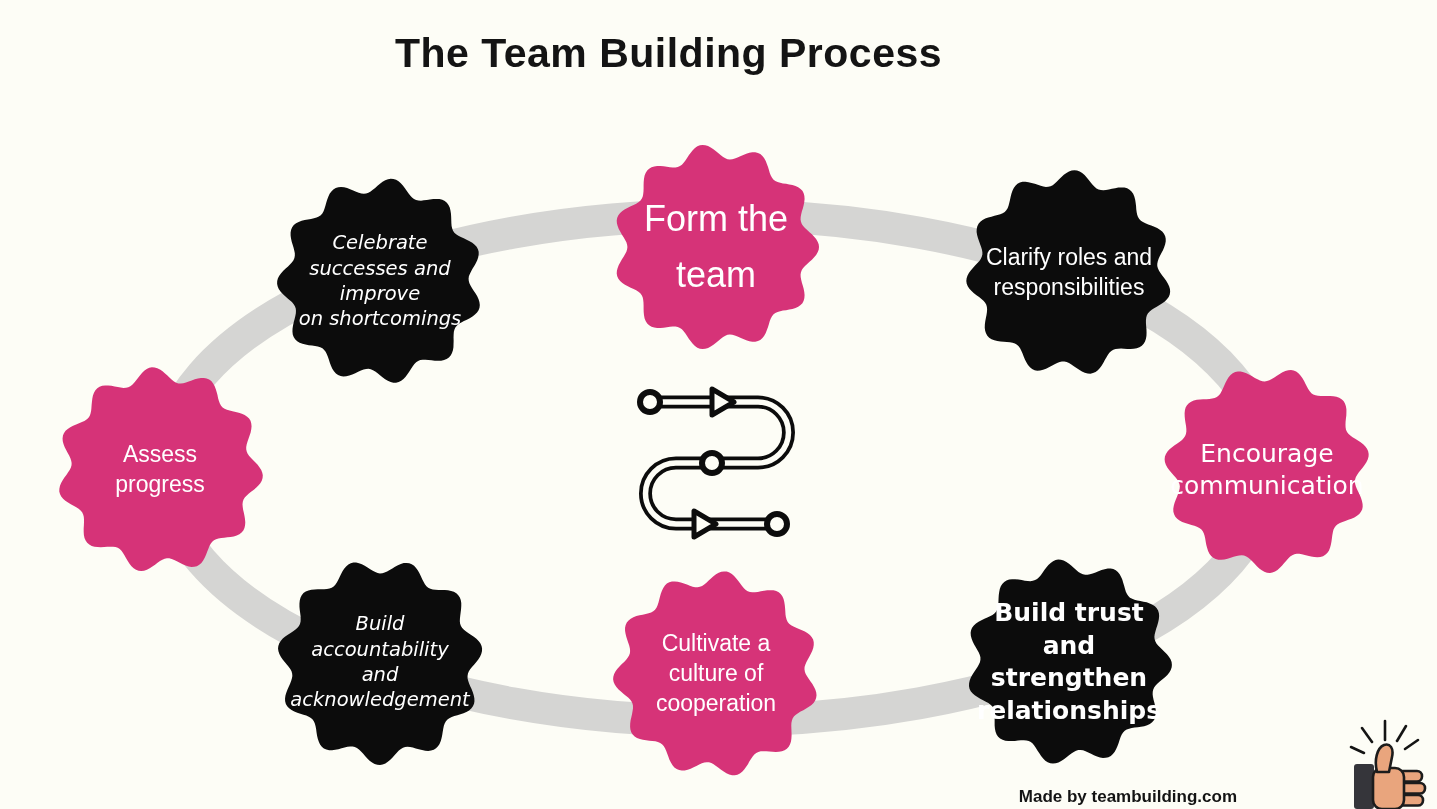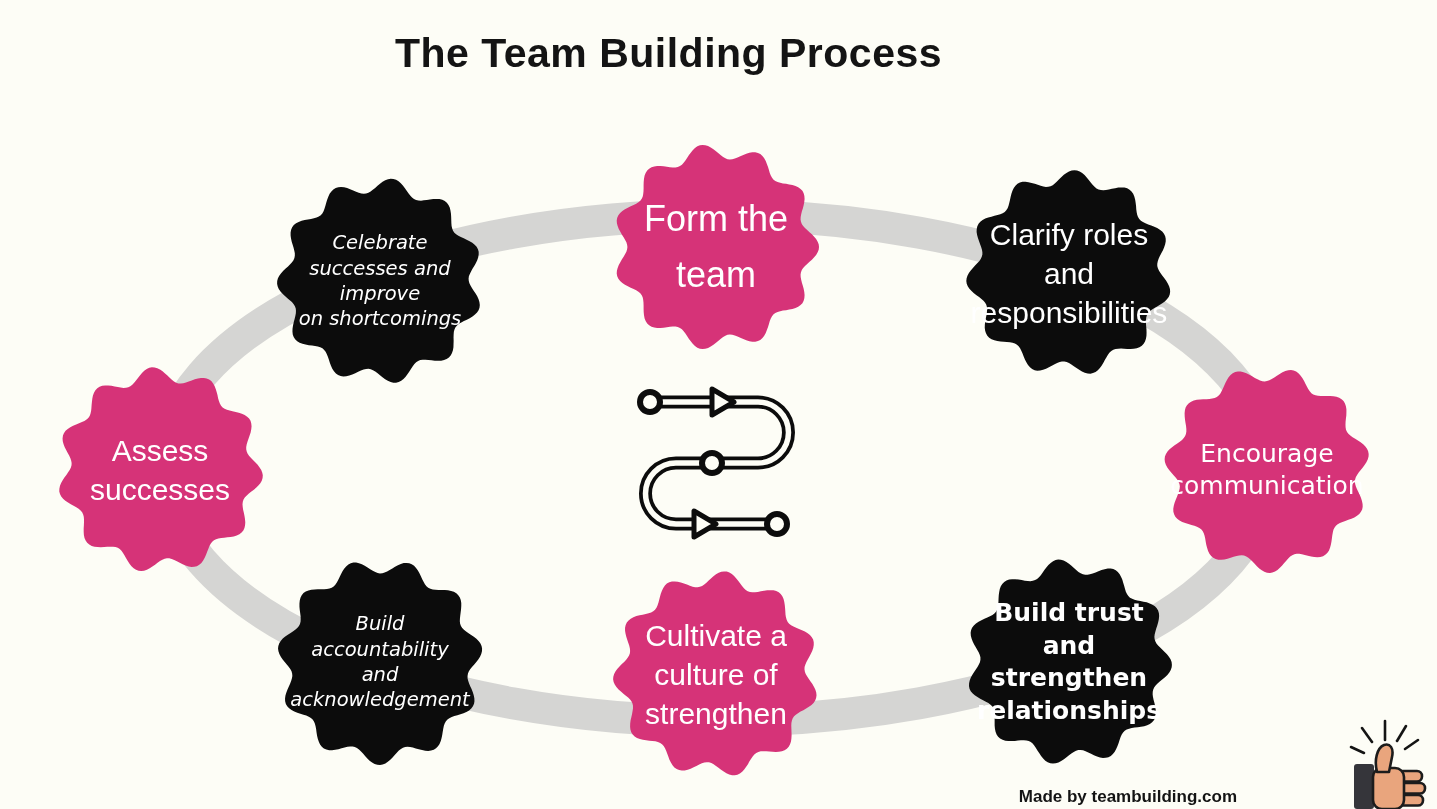--- a/index.html
+++ b/index.html
@@ -20,21 +20,21 @@
   }
   .ring-svg{position:absolute;left:0;top:0;width:1437px;height:809px;}
   .badge{position:absolute;width:206px;height:206px;}
   .badge svg{position:absolute;inset:0;width:206px;height:206px;}
   .badge[data-color="pink"] .seal-path{fill:var(--pink);}
   .badge[data-color="black"] .seal-path{fill:var(--badge-black);}
   .badge-label{
     position:absolute;inset:0;display:flex;align-items:center;justify-content:center;
     text-align:center;color:var(--badge-text);white-space:pre-line;line-height:1.3;
   }
-  .font-a .badge-label{font-family:"Liberation Sans", sans-serif;font-size:30px;}
+  .font-a .badge-label{font-family:"Liberation Sans", sans-serif;font-size:23px;}
   .font-b .badge-label{font-family:"DejaVu Sans", sans-serif;font-size:25px;}
   .badge-form .badge-label{font-size:36px;line-height:1.55;}
   .badge-foster .badge-label, .badge-celebrate .badge-label{font-size:19.5px;font-style:italic;}
   
   .badge-form      {left:613px; top:144px;}
   .badge-clarify   {left:966px; top:170px;}
   .badge-encourage {left:1164px;top:367px;}
   .badge-build     {left:966px; top:559px;font-weight:bold;}
   .badge-cultivate {left:613px; top:571px;}
   .badge-foster    {left:277px; top:559px;}
@@ -90,39 +90,39 @@
 strengthen
 relationships</div>
   </div>
 
   <div class="badge badge-cultivate font-a" data-color="pink">
     <svg viewBox="0 0 200 200">
         <path class="seal-path" d="M187.1,100.0L188.4,102.3L190.0,104.7L191.8,107.2L193.6,109.8L195.2,112.5L196.5,115.3L197.3,118.0L197.6,120.7L197.2,123.3L196.3,125.8L194.7,128.1L192.7,130.1L190.2,131.9L187.5,133.6L184.8,135.1L182.1,136.5L179.6,138.0L177.5,139.5L175.8,141.1L174.5,143.0L173.7,145.1L173.2,147.6L173.1,150.2L173.2,153.2L173.3,156.3L173.4,159.4L173.2,162.6L172.8,165.5L171.9,168.2L170.6,170.6L168.8,172.5L166.6,174.0L164.0,175.0L161.1,175.5L158.1,175.7L154.9,175.6L151.8,175.3L148.8,175.1L145.9,175.0L143.4,175.1L141.1,175.7L139.1,176.7L137.2,178.1L135.6,180.0L134.1,182.2L132.5,184.8L131.0,187.5L129.3,190.1L127.4,192.7L125.4,194.8L123.2,196.6L120.8,197.7L118.2,198.3L115.6,198.2L112.8,197.5L110.1,196.3L107.5,194.7L104.9,192.9L102.4,191.0L100.0,189.2L97.7,187.7L95.5,186.5L93.2,185.8L91.0,185.6L88.7,185.9L86.3,186.7L83.7,187.8L81.0,189.2L78.3,190.6L75.4,191.9L72.5,193.0L69.6,193.6L66.8,193.8L64.2,193.3L61.8,192.3L59.6,190.7L57.8,188.5L56.2,186.0L54.8,183.2L53.7,180.2L52.6,177.3L51.6,174.6L50.5,172.1L49.2,170.0L47.6,168.2L45.8,166.9L43.6,166.0L41.1,165.4L38.3,165.0L35.3,164.7L32.2,164.4L29.0,163.9L26.1,163.2L23.3,162.1L21.0,160.6L19.1,158.8L17.7,156.5L16.9,154.0L16.6,151.1L16.7,148.1L17.1,145.0L17.8,141.9L18.5,138.9L19.0,136.0L19.4,133.4L19.4,130.9L18.9,128.7L18.0,126.6L16.6,124.7L14.7,122.9L12.5,121.0L10.1,119.1L7.7,117.1L5.4,115.0L3.3,112.7L1.7,110.3L0.6,107.8L0.1,105.2L0.3,102.6L1.1,100.0L2.5,97.4L4.3,95.0L6.3,92.6L8.6,90.4L10.8,88.3L12.8,86.2L14.4,84.1L15.6,82.1L16.4,79.9L16.6,77.7L16.4,75.2L15.8,72.6L14.9,69.9L13.9,66.9L12.9,63.9L12.2,60.9L11.7,57.9L11.7,55.0L12.3,52.4L13.4,50.0L15.1,48.0L17.2,46.3L19.8,44.9L22.7,43.8L25.8,43.0L28.8,42.4L31.8,41.8L34.6,41.1L37.0,40.2L39.1,39.1L40.8,37.6L42.2,35.8L43.2,33.5L44.1,30.9L44.8,28.1L45.6,25.1L46.4,22.0L47.5,19.1L48.8,16.4L50.4,14.1L52.3,12.2L54.6,10.9L57.2,10.2L60.0,10.1L62.9,10.4L65.9,11.1L68.9,12.1L71.8,13.2L74.6,14.3L77.3,15.2L79.8,15.7L82.1,15.8L84.3,15.4L86.5,14.5L88.6,13.1L90.7,11.3L92.9,9.3L95.1,7.2L97.5,5.1L100.0,3.2L102.6,1.7L105.2,0.8L107.8,0.4L110.4,0.6L113.0,1.5L115.4,3.0L117.6,4.9L119.7,7.2L121.7,9.7L123.5,12.2L125.3,14.6L127.1,16.7L128.9,18.4L130.8,19.7L133.0,20.4L135.3,20.7L137.8,20.7L140.6,20.3L143.6,19.7L146.7,19.2L149.8,18.7L152.9,18.6L155.8,18.8L158.5,19.5L160.9,20.7L162.8,22.4L164.4,24.6L165.6,27.2L166.3,30.1L166.8,33.2L167.1,36.3L167.3,39.4L167.5,42.4L167.9,45.0L168.6,47.4L169.6,49.4L171.0,51.2L172.9,52.7L175.2,53.9L177.8,55.1L180.6,56.2L183.5,57.5L186.3,58.8L189.0,60.4L191.2,62.2L193.0,64.3L194.3,66.6L194.9,69.2L194.9,71.9L194.4,74.7L193.4,77.6L192.1,80.4L190.6,83.2L189.1,85.9L187.7,88.5L186.7,90.9L186.0,93.2L185.9,95.5L186.3,97.7L187.1,100.0Z"></path>
       </svg>
     <div class="badge-label">Cultivate a
 culture of
-strengthen</div>
+cooperation</div>
   </div>
 
   <div class="badge badge-foster font-b" data-color="black">
     <svg viewBox="0 0 200 200">
         <path class="seal-path" d="M193.5,100.0L191.5,102.4L189.5,104.7L187.7,106.9L186.3,109.1L185.4,111.2L185.0,113.5L185.0,115.8L185.6,118.2L186.5,120.8L187.6,123.5L188.9,126.3L190.1,129.3L191.0,132.2L191.6,135.2L191.7,138.0L191.3,140.6L190.2,143.0L188.6,145.1L186.5,147.0L183.9,148.5L181.1,149.7L178.1,150.7L175.1,151.6L172.2,152.5L169.6,153.4L167.3,154.5L165.5,155.9L164.0,157.6L162.8,159.6L162.0,162.0L161.4,164.7L160.9,167.7L160.4,170.8L159.8,173.9L159.0,176.8L157.8,179.6L156.3,181.9L154.4,183.8L152.2,185.2L149.6,186.0L146.8,186.3L143.9,186.1L140.8,185.5L137.7,184.7L134.7,183.9L131.9,183.1L129.2,182.5L126.7,182.3L124.4,182.5L122.3,183.2L120.3,184.4L118.3,186.0L116.3,188.1L114.3,190.3L112.2,192.6L110.0,194.9L107.6,196.9L105.2,198.5L102.6,199.5L100.0,200.0L97.4,199.8L94.8,199.0L92.3,197.6L89.9,195.8L87.7,193.6L85.5,191.3L83.5,188.9L81.6,186.8L79.6,184.9L77.6,183.4L75.6,182.5L73.4,182.0L71.0,182.0L68.4,182.4L65.6,183.0L62.7,183.8L59.6,184.7L56.5,185.3L53.5,185.6L50.6,185.6L47.9,185.0L45.5,183.9L43.5,182.2L41.8,180.0L40.6,177.5L39.6,174.6L38.9,171.5L38.4,168.4L38.0,165.4L37.5,162.5L36.8,160.0L35.9,157.7L34.6,155.9L32.9,154.3L30.9,153.1L28.4,152.0L25.7,151.1L22.7,150.2L19.7,149.2L16.8,148.0L14.1,146.6L11.8,144.9L9.9,143.0L8.6,140.7L7.9,138.1L7.8,135.4L8.2,132.5L9.1,129.5L10.2,126.6L11.5,123.7L12.7,121.0L13.8,118.3L14.5,115.8L14.9,113.5L14.7,111.2L14.1,109.0L12.9,106.9L11.3,104.6L9.5,102.4L7.5,100.0L5.5,97.5L3.7,95.0L2.3,92.3L1.4,89.6L1.0,87.0L1.3,84.4L2.2,81.9L3.6,79.5L5.6,77.3L8.0,75.3L10.5,73.5L13.2,71.8L15.7,70.1L18.0,68.5L19.9,66.8L21.3,65.0L22.3,63.0L22.9,60.7L23.0,58.2L22.9,55.5L22.5,52.5L22.1,49.4L21.8,46.3L21.8,43.2L22.1,40.2L22.8,37.5L24.0,35.1L25.7,33.1L27.9,31.6L30.5,30.5L33.4,29.8L36.5,29.5L39.6,29.3L42.8,29.3L45.7,29.3L48.5,29.1L51.0,28.6L53.1,27.8L55.0,26.6L56.6,24.9L58.1,22.8L59.4,20.4L60.7,17.6L62.1,14.8L63.6,12.0L65.2,9.4L67.1,7.2L69.3,5.4L71.6,4.1L74.2,3.5L76.8,3.5L79.6,4.1L82.4,5.2L85.2,6.6L87.9,8.2L90.5,9.9L93.0,11.4L95.4,12.7L97.7,13.6L100.0,14.0L102.3,13.9L104.5,13.2L106.9,12.2L109.4,10.8L112.0,9.2L114.6,7.5L117.4,6.0L120.2,4.8L123.0,4.0L125.8,3.8L128.4,4.1L130.8,5.1L133.1,6.6L135.0,8.7L136.8,11.2L138.3,13.9L139.7,16.8L141.0,19.6L142.3,22.2L143.6,24.5L145.1,26.4L146.8,27.9L148.9,28.9L151.2,29.6L153.8,29.9L156.7,30.0L159.7,30.1L162.9,30.2L166.0,30.4L169.0,31.0L171.7,31.9L174.1,33.3L176.0,35.1L177.5,37.3L178.4,39.8L178.9,42.7L178.9,45.7L178.7,48.9L178.3,52.0L177.9,55.0L177.6,57.9L177.5,60.5L177.8,62.9L178.6,65.0L179.8,67.0L181.5,68.7L183.6,70.4L186.0,72.1L188.5,73.8L191.1,75.6L193.6,77.5L195.7,79.7L197.4,81.9L198.6,84.4L199.1,86.9L199.0,89.6L198.3,92.3L197.1,94.9L195.4,97.5L193.5,100.0Z"></path>
       </svg>
     <div class="badge-label">Build
 accountability
 and
 acknowledgement</div>
   </div>
 
   <div class="badge badge-assess font-a" data-color="pink">
     <svg viewBox="0 0 200 200">
         <path class="seal-path" d="M198.3,100.0L199.3,102.6L199.8,105.2L199.6,107.8L198.8,110.4L197.4,112.8L195.5,115.1L193.3,117.3L190.8,119.3L188.4,121.2L186.0,123.1L184.0,124.9L182.3,126.7L181.1,128.7L180.4,130.9L180.1,133.2L180.3,135.7L180.7,138.5L181.4,141.5L182.0,144.5L182.5,147.6L182.8,150.7L182.6,153.7L182.0,156.4L180.9,158.8L179.2,160.8L177.1,162.4L174.5,163.6L171.6,164.5L168.5,165.0L165.4,165.4L162.3,165.7L159.4,166.0L156.7,166.4L154.4,167.2L152.4,168.2L150.7,169.7L149.2,171.6L148.0,173.9L146.9,176.6L145.8,179.4L144.7,182.3L143.4,185.2L141.9,187.9L140.2,190.2L138.1,192.1L135.8,193.4L133.3,194.0L130.6,194.1L127.8,193.7L124.9,192.8L122.0,191.5L119.2,190.1L116.4,188.7L113.8,187.4L111.4,186.4L109.0,185.8L106.7,185.7L104.5,186.2L102.3,187.1L100.0,188.4L97.6,190.1L95.2,191.9L92.6,193.8L90.0,195.5L87.3,196.8L84.5,197.7L81.8,198.1L79.2,197.8L76.7,196.9L74.4,195.4L72.3,193.4L70.4,191.0L68.7,188.4L67.1,185.7L65.6,183.0L64.1,180.6L62.6,178.5L60.9,176.8L59.0,175.6L56.8,174.8L54.4,174.4L51.7,174.4L48.8,174.5L45.7,174.8L42.5,174.9L39.4,174.8L36.4,174.5L33.7,173.7L31.3,172.4L29.3,170.7L27.8,168.5L26.7,166.0L26.1,163.1L25.9,160.0L25.9,156.9L26.1,153.7L26.2,150.7L26.2,147.9L26.0,145.3L25.4,143.1L24.4,141.1L22.9,139.3L21.0,137.7L18.7,136.2L16.1,134.7L13.4,133.2L10.7,131.6L8.1,129.9L5.9,127.9L4.1,125.7L2.9,123.3L2.2,120.8L2.3,118.1L2.9,115.4L4.0,112.6L5.5,109.9L7.2,107.3L9.1,104.8L10.8,102.3L12.3,100.0L13.4,97.7L14.1,95.5L14.2,93.2L13.8,90.9L13.0,88.5L11.8,86.0L10.4,83.4L8.9,80.6L7.5,77.8L6.4,74.9L5.6,72.0L5.4,69.3L5.8,66.6L6.7,64.2L8.3,62.0L10.4,60.1L12.9,58.4L15.6,57.0L18.6,55.8L21.4,54.6L24.2,53.5L26.6,52.4L28.7,51.0L30.4,49.4L31.7,47.6L32.5,45.4L33.1,42.8L33.4,40.0L33.6,37.0L33.9,33.9L34.3,30.7L34.9,27.7L35.9,25.0L37.3,22.6L39.1,20.7L41.3,19.2L43.9,18.3L46.7,17.9L49.7,18.0L52.8,18.3L56.0,18.9L59.0,19.5L61.8,20.0L64.5,20.3L67.0,20.2L69.2,19.7L71.2,18.7L73.1,17.2L74.9,15.4L76.7,13.1L78.6,10.7L80.5,8.2L82.5,5.8L84.7,3.7L87.1,2.0L89.6,0.8L92.2,0.3L94.8,0.4L97.4,1.1L100.0,2.4L102.5,4.1L104.9,6.2L107.2,8.3L109.4,10.5L111.5,12.4L113.6,14.0L115.7,15.2L117.9,15.9L120.2,16.1L122.6,15.8L125.2,15.1L127.9,14.1L130.8,13.1L133.8,12.0L136.8,11.2L139.8,10.7L142.6,10.6L145.3,11.1L147.7,12.1L149.8,13.7L151.6,15.9L153.0,18.4L154.1,21.3L155.0,24.3L155.8,27.3L156.4,30.3L157.2,33.0L158.1,35.4L159.3,37.5L160.8,39.2L162.7,40.5L165.0,41.5L167.6,42.3L170.4,43.0L173.5,43.6L176.5,44.4L179.5,45.4L182.2,46.6L184.6,48.2L186.5,50.1L187.9,52.3L188.6,54.8L188.9,57.6L188.6,60.5L188.0,63.6L187.0,66.6L186.0,69.5L185.0,72.4L184.2,75.1L183.7,77.6L183.7,79.9L184.2,82.1L185.1,84.2L186.6,86.3L188.4,88.4L190.5,90.5L192.7,92.7L194.8,95.0L196.7,97.5L198.3,100.0Z"></path>
       </svg>
     <div class="badge-label">Assess
-successes</div>
+progress</div>
   </div>
 
   <div class="badge badge-celebrate font-b" data-color="black">
     <svg viewBox="0 0 200 200">
         <path class="seal-path" d="M186.2,100.0L186.8,102.3L188.0,104.6L189.4,107.0L191.1,109.6L192.8,112.2L194.4,114.9L195.7,117.7L196.5,120.5L196.9,123.3L196.6,125.9L195.7,128.3L194.2,130.6L192.2,132.6L189.8,134.5L187.1,136.1L184.3,137.5L181.5,138.9L178.9,140.2L176.6,141.6L174.8,143.2L173.3,144.9L172.3,147.0L171.7,149.3L171.5,151.9L171.4,154.8L171.5,157.9L171.4,161.0L171.3,164.2L170.8,167.2L169.9,169.9L168.6,172.3L166.9,174.3L164.7,175.8L162.2,176.8L159.4,177.4L156.3,177.5L153.2,177.4L150.0,177.0L147.0,176.7L144.1,176.5L141.5,176.5L139.1,176.8L137.0,177.6L135.1,178.9L133.4,180.6L131.8,182.7L130.2,185.2L128.5,187.8L126.8,190.4L124.9,192.9L122.8,195.1L120.6,196.9L118.2,198.1L115.6,198.8L113.0,198.7L110.3,198.1L107.6,196.9L105.0,195.3L102.4,193.5L100.0,191.5L97.7,189.6L95.4,187.9L93.2,186.6L91.0,185.7L88.8,185.3L86.5,185.4L84.1,186.0L81.5,187.0L78.8,188.2L76.0,189.5L73.1,190.8L70.2,191.8L67.3,192.5L64.4,192.7L61.8,192.3L59.3,191.3L57.2,189.8L55.3,187.7L53.7,185.2L52.4,182.4L51.3,179.4L50.4,176.4L49.4,173.6L48.4,171.0L47.2,168.8L45.8,166.9L44.1,165.4L42.0,164.4L39.6,163.6L36.9,163.1L34.0,162.7L30.9,162.3L27.7,161.7L24.7,160.9L22.0,159.9L19.6,158.4L17.6,156.6L16.2,154.4L15.3,151.9L15.0,149.1L15.1,146.1L15.6,143.0L16.3,139.9L17.1,136.9L17.8,134.1L18.3,131.4L18.4,128.9L18.2,126.6L17.4,124.5L16.2,122.5L14.5,120.5L12.4,118.6L10.1,116.7L7.7,114.6L5.4,112.4L3.4,110.2L1.7,107.7L0.6,105.2L0.1,102.6L0.2,100.0L0.9,97.4L2.2,94.9L4.0,92.4L6.1,90.1L8.4,87.9L10.7,85.9L12.8,83.8L14.6,81.8L16.0,79.8L16.9,77.7L17.3,75.5L17.3,73.1L16.8,70.6L16.1,67.8L15.2,64.9L14.3,61.9L13.6,58.8L13.2,55.8L13.2,52.9L13.7,50.2L14.7,47.8L16.3,45.7L18.5,44.0L21.0,42.6L23.9,41.6L26.9,40.8L30.0,40.2L33.0,39.7L35.9,39.1L38.4,38.4L40.6,37.4L42.5,36.1L44.0,34.4L45.2,32.3L46.1,29.8L47.0,27.0L47.8,24.1L48.7,21.0L49.8,18.1L51.1,15.4L52.8,13.0L54.7,11.1L57.0,9.7L59.5,9.0L62.2,8.8L65.1,9.1L68.1,9.8L71.0,10.9L74.0,12.1L76.8,13.3L79.4,14.3L81.9,15.0L84.3,15.3L86.5,15.0L88.7,14.3L90.9,13.1L93.0,11.5L95.3,9.6L97.6,7.5L100.0,5.5L102.5,3.7L105.1,2.2L107.8,1.1L110.4,0.7L113.0,0.9L115.6,1.7L118.0,3.1L120.2,5.0L122.2,7.3L124.2,9.9L125.9,12.4L127.6,14.9L129.3,17.1L131.1,19.0L133.0,20.4L135.0,21.4L137.3,21.9L139.8,22.0L142.5,21.7L145.4,21.3L148.5,20.8L151.7,20.4L154.8,20.3L157.7,20.5L160.5,21.2L162.9,22.3L164.9,24.0L166.5,26.1L167.7,28.7L168.4,31.6L168.9,34.6L169.1,37.8L169.2,40.9L169.3,43.9L169.5,46.6L170.1,49.1L170.9,51.3L172.2,53.1L173.9,54.7L176.1,56.1L178.5,57.4L181.3,58.6L184.1,59.9L187.0,61.3L189.6,62.9L191.9,64.7L193.8,66.8L195.1,69.1L195.8,71.6L195.8,74.3L195.3,77.1L194.4,79.9L193.0,82.8L191.5,85.5L189.8,88.2L188.4,90.7L187.2,93.1L186.3,95.5L186.0,97.7L186.2,100.0Z"></path>
       </svg>
     <div class="badge-label">Celebrate
 successes and
 improve
 on shortcomings</div>

